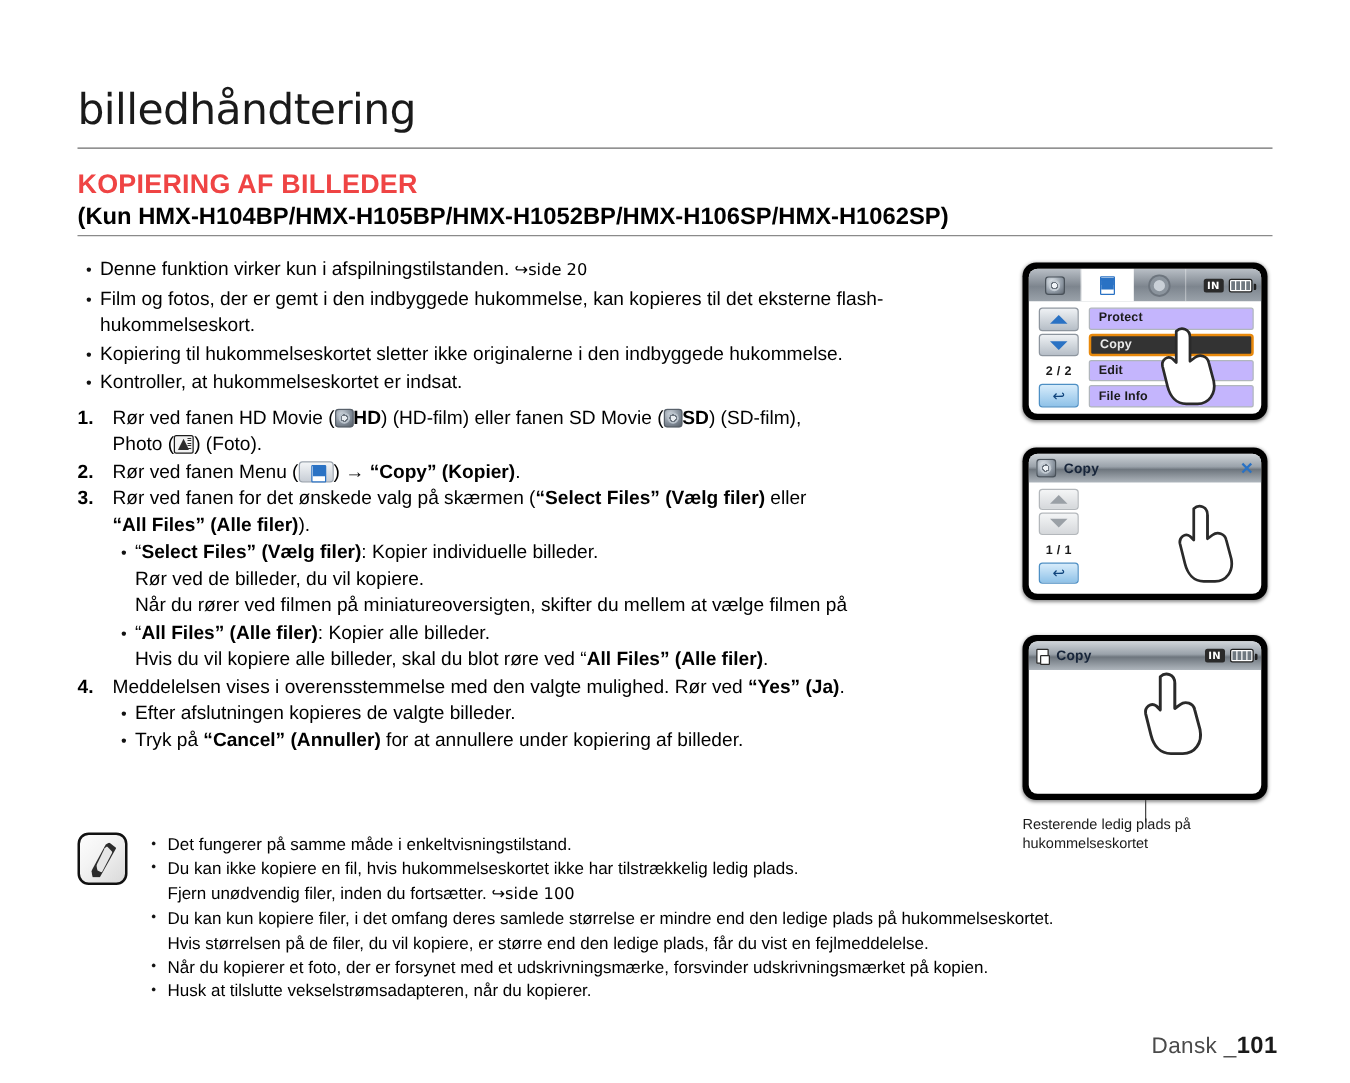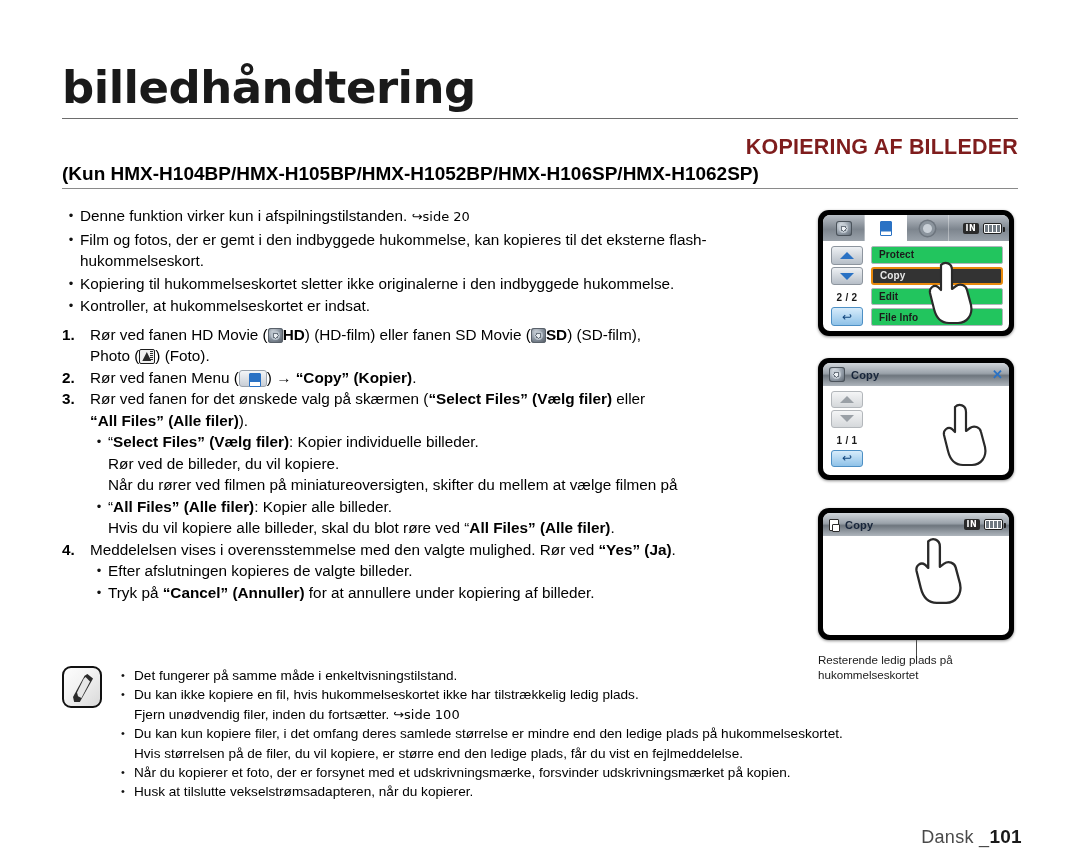--- a/index.html
+++ b/index.html
@@ -10,36 +10,35 @@
     font-family:"Liberation Sans", sans-serif;
     color:#000;
     position:relative;
     overflow:hidden;
   }
 
   
   .page-head { position:absolute; left:62px; top:62px; width:956px; }
   .chapter-title {
     font-family:"DejaVu Sans", sans-serif;
-    font-weight:700;
-    font-size:45px;
+    font-weight:400;
+    font-size:34px;
     line-height:52px;
     letter-spacing:-0.5px;
     color:#1a1a1a;
     white-space:nowrap;
   }
   .head-rule { height:1px; background:#6d6d6d; margin-top:4px; width:956px; }
 
   .sect-title {
     margin-top:16px;
     font-size:21.5px;
     font-weight:bold;
     letter-spacing:0.2px;
-    color:#7f1d1d;
-    text-align:right;
+    color:#ef4444;
   }
   .sect-sub {
     margin-top:3px;
     font-size:19px;
     font-weight:bold;
     color:#000000;
     white-space:nowrap;
   }
   .sub-rule { height:1px; background:#8a8a8a; margin-top:3px; width:956px; }
 
@@ -225,21 +224,21 @@
   .caret.dn.grey { border-top-color:#9aa0a6; }
   .pageno { font-size:10px; font-weight:bold; color:#1a1a1a; margin:5px 0 4px; letter-spacing:0.3px;}
   .back-btn {
     width:32px; height:19px; border-radius:3px; margin-top:auto;
     background:linear-gradient(#d7ecfb,#8fc2e8); border:1px solid #4d8fc4;
     display:flex; align-items:center; justify-content:center;
     font-size:12px; color:#10447c; line-height:1;
   }
   .menu-list { flex:1 1 auto; display:flex; flex-direction:column; gap:3px; }
   .menu-item {
-    height:19px; border:1px solid #b0b6bc; border-radius:2px; background:#22c55e;
+    height:19px; border:1px solid #b0b6bc; border-radius:2px; background:#c4b5fd;
     display:flex; align-items:center; padding-left:7px;
     font-size:10px; font-weight:bold; color:#1b1b1b; letter-spacing:0.1px;
   }
   .menu-item.sel {
     background:#333333; color:#e9e9e9; border:2px solid #e8890c; border-radius:3px;
   }
 
   
   .hand { position:absolute; pointer-events:none; }
   .hand svg { display:block; }

